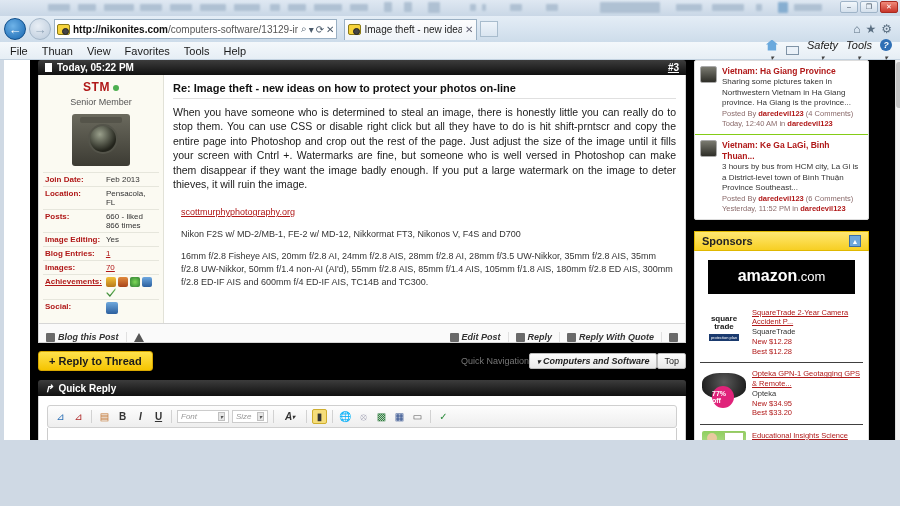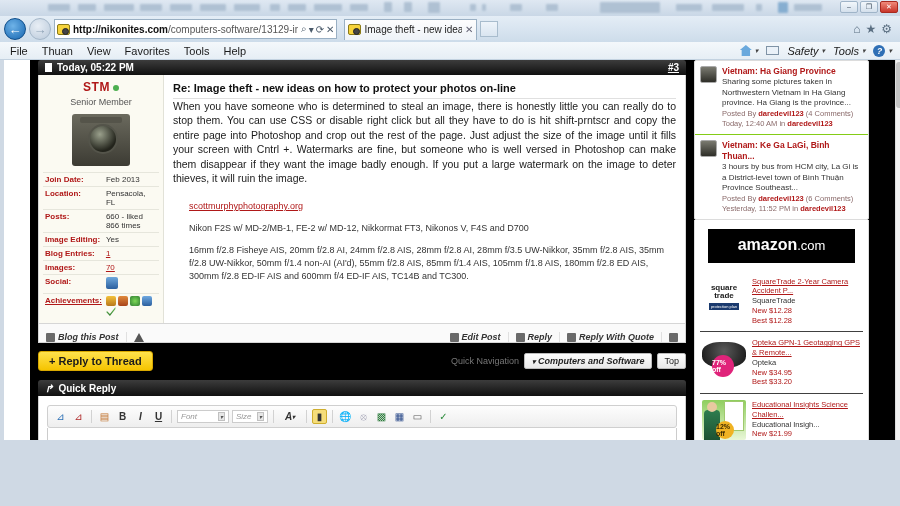--- a/index.html
+++ b/index.html
@@ -69,21 +69,21 @@
   .ch-ico { font-size:12px; color:#5b6f82; }
 
   
   .menubar {
     position:absolute; left:0; top:42px; width:900px; height:18px;
     background:linear-gradient(#f4f8fb,#e6eef5); border-bottom:1px solid #c3d2e0;
     display:flex; align-items:center; padding-left:10px; gap:14px;
     font-size:11px; color:#1a1a1a;
   }
   .menubar .mb-right { margin-left:auto; display:flex; align-items:center; gap:8px; padding-right:8px; }
-  .mb-right span { display:flex; align-items:center; gap:3px; }
+  .mb-right span { display:flex; align-items:center; gap:3px;flex-direction:column; }
   .home-ico { width:12px;height:11px;background:#6aa9dd;clip-path:polygon(50% 0,100% 45%,85% 45%,85% 100%,15% 100%,15% 45%,0 45%); display:inline-block;}
   .mail-ico { width:13px;height:9px;border:1px solid #7f93a6;background:#eaf1f8; display:inline-block;}
   .help-ico { width:12px;height:12px;border-radius:50%;background:#2f6fb5;color:#fff;font-size:9px;line-height:12px;text-align:center;display:inline-block;font-weight:bold;}
   .caret { font-size:7px; color:#444; }
 
   
   .page {
     position:absolute; left:4px; top:60px; width:900px; height:380px;
     background:#000000; overflow:hidden;
   }
@@ -123,43 +123,43 @@
   .ach-row span { display:inline-block; width:10px; height:10px; margin-right:2px; border-radius:2px; vertical-align:middle;}
   .ach1{background:linear-gradient(#f3c13a,#b8781a);}
   .ach2{background:linear-gradient(#e08a3c,#a8441a);}
   .ach3{background:radial-gradient(circle,#7ed957,#2e7d32);border-radius:50%;}
   .ach4{background:linear-gradient(#6ea8e0,#2b5f9e);}
   .ach5{background:linear-gradient(#7ecb63,#2f7d2f);clip-path:polygon(10% 50%,40% 80%,95% 10%,95% 30%,40% 100%,5% 62%);}
   .social-ico{width:12px;height:12px;background:linear-gradient(#6fa8dc,#2b5f9e);border-radius:2px;display:inline-block;}
 
   .postmain { flex:1; padding:7px 9px; }
   .post-title { font-size:11px; font-weight:bold; color:#111; padding-bottom:4px; border-bottom:1px solid #e0e0e0; }
-  .post-text { font-size:10.5px; line-height:1.38; color:#1a1a1a; text-align:justify; }
+  .post-text { font-size:10.5px; line-height:1.38; color:#1a1a1a; margin-top:6px; text-align:justify; }
   .sig { margin-top:14px; font-size:9px; color:#333; line-height:1.45; }
   .sig a { color:#b01818; text-decoration:underline; }
-  .sig p { margin:0 0 9px 16px; }
+  .sig p { margin:0 0 9px 8px; }
 
   .post-actions {
     display:flex; align-items:flex-end; border:1px solid #d6d6d6; border-top:none;
     background:#fafafa; height:19px; padding:0 7px; font-size:9px; color:#333;
   }
   .pa-item { display:flex; align-items:center; gap:3px; padding:0 7px; border-right:1px solid #e0e0e0; font-weight:bold; }
   .pa-item:first-child { padding-left:0; }
   .pa-right { margin-left:auto; display:flex; align-items:center; }
   .pa-right .pa-item { border-right:1px solid #e0e0e0; }
   .pa-right .pa-item:last-child { border-right:none; padding-right:0; }
   .mini-ico { width:9px; height:9px; background:#6a6a6a; display:inline-block; border-radius:1px; }
   .warn-ico { width:0;height:0;border-left:5px solid transparent;border-right:5px solid transparent;border-bottom:9px solid #555;display:inline-block;}
 
   .reply-row { display:flex; align-items:center; margin-top:8px; }
   .btn-reply-thread {
     background:linear-gradient(#ffe24d,#f5c400); border:1px solid #d8a800;
     border-radius:3px; padding:3px 10px; font-size:11px; font-weight:bold; color:#1a1a1a;
   }
-  .qn { margin-left:auto; display:flex; align-items:center; gap:5px; font-size:9px; color:#777; }
+  .qn { margin-left:auto; display:flex; align-items:center; font-size:9px; color:#777; }
   .qn-select {
     background:linear-gradient(#fdfdfd,#e8e8e8); border:1px solid #bbb; border-radius:2px;
     padding:2px 7px; font-size:9px; font-weight:bold; color:#222;
   }
   .qn-top { background:linear-gradient(#fdfdfd,#e8e8e8); border:1px solid #bbb; border-radius:2px; padding:2px 6px; font-size:9px; color:#222; }
 
   
   .qr-head {
     margin-top:9px; background:linear-gradient(#3c3c3c,#101010); color:#fff;
     height:16px; display:flex; align-items:center; padding:0 7px; gap:5px;
@@ -346,28 +346,28 @@
           </tr>
           <tr>
             <td class="k">Blog Entries:</td>
             <td class="v" style="color:#b01818;text-decoration:underline;">1</td>
           </tr>
           <tr>
             <td class="k">Images:</td>
             <td class="v" style="color:#b01818;text-decoration:underline;">70</td>
           </tr>
           <tr>
-            <td class="k">Social:</td>
-            <td class="v"><i class="social-ico"></i></td>
-          </tr>
-          <tr>
             <td class="k" style="text-decoration:underline;">Achievements:</td>
             <td class="v ach-row">
               <span class="ach1"></span><span class="ach2"></span><span class="ach3"></span><span class="ach4"></span><span class="ach5"></span>
             </td>
+          </tr>
+          <tr>
+            <td class="k">Social:</td>
+            <td class="v"><i class="social-ico"></i></td>
           </tr>
         </tbody>
             </table>
       </div>
 
       <div class="postmain">
         <div class="post-title">Re: Image theft - new ideas on how to protect your photos on-line</div>
         <div class="post-text">When you have someone who is determined to steal an image, there is honestly little you can really do to stop them. You can use CSS or disable right click but all they have to do is hit shift-prntscr and copy the entire page into Photoshop and crop out the rest of the page. Just adjust the size of the image until it fills your screen with Cntrl +. Watermarks are fine, but someone who is well versed in Photoshop can make them disappear if they want the image badly enough. If you put a large watermark on the image to deter thieves, it will ruin the image.</div>
         <div class="sig">
           <p><a href="#">scottmurphyphotography.org</a></p>
@@ -493,20 +493,24 @@
             <span>(6 Comments)</span>
           </div>
           <div class="sb-meta">
             <span>Yesterday, 11:52 PM in</span>
             <b>daredevil123</b>
           </div>
         </div>
       </div>
     </div>
 
+    <div class="sponsors">
+      <span>Sponsors</span>
+      <span class="sp-collapse">▲</span>
+    </div>
     <div class="sp-body">
       <div class="amazon">
         <span>amazon</span><span class="dotcom">.com</span>
       </div>
 
       <div class="prod">
         <div class="prod-img pi-sq">
           <div class="sqtxt">square<br>trade</div>
           <div class="sqbar">protection plan</div>
         </div>

